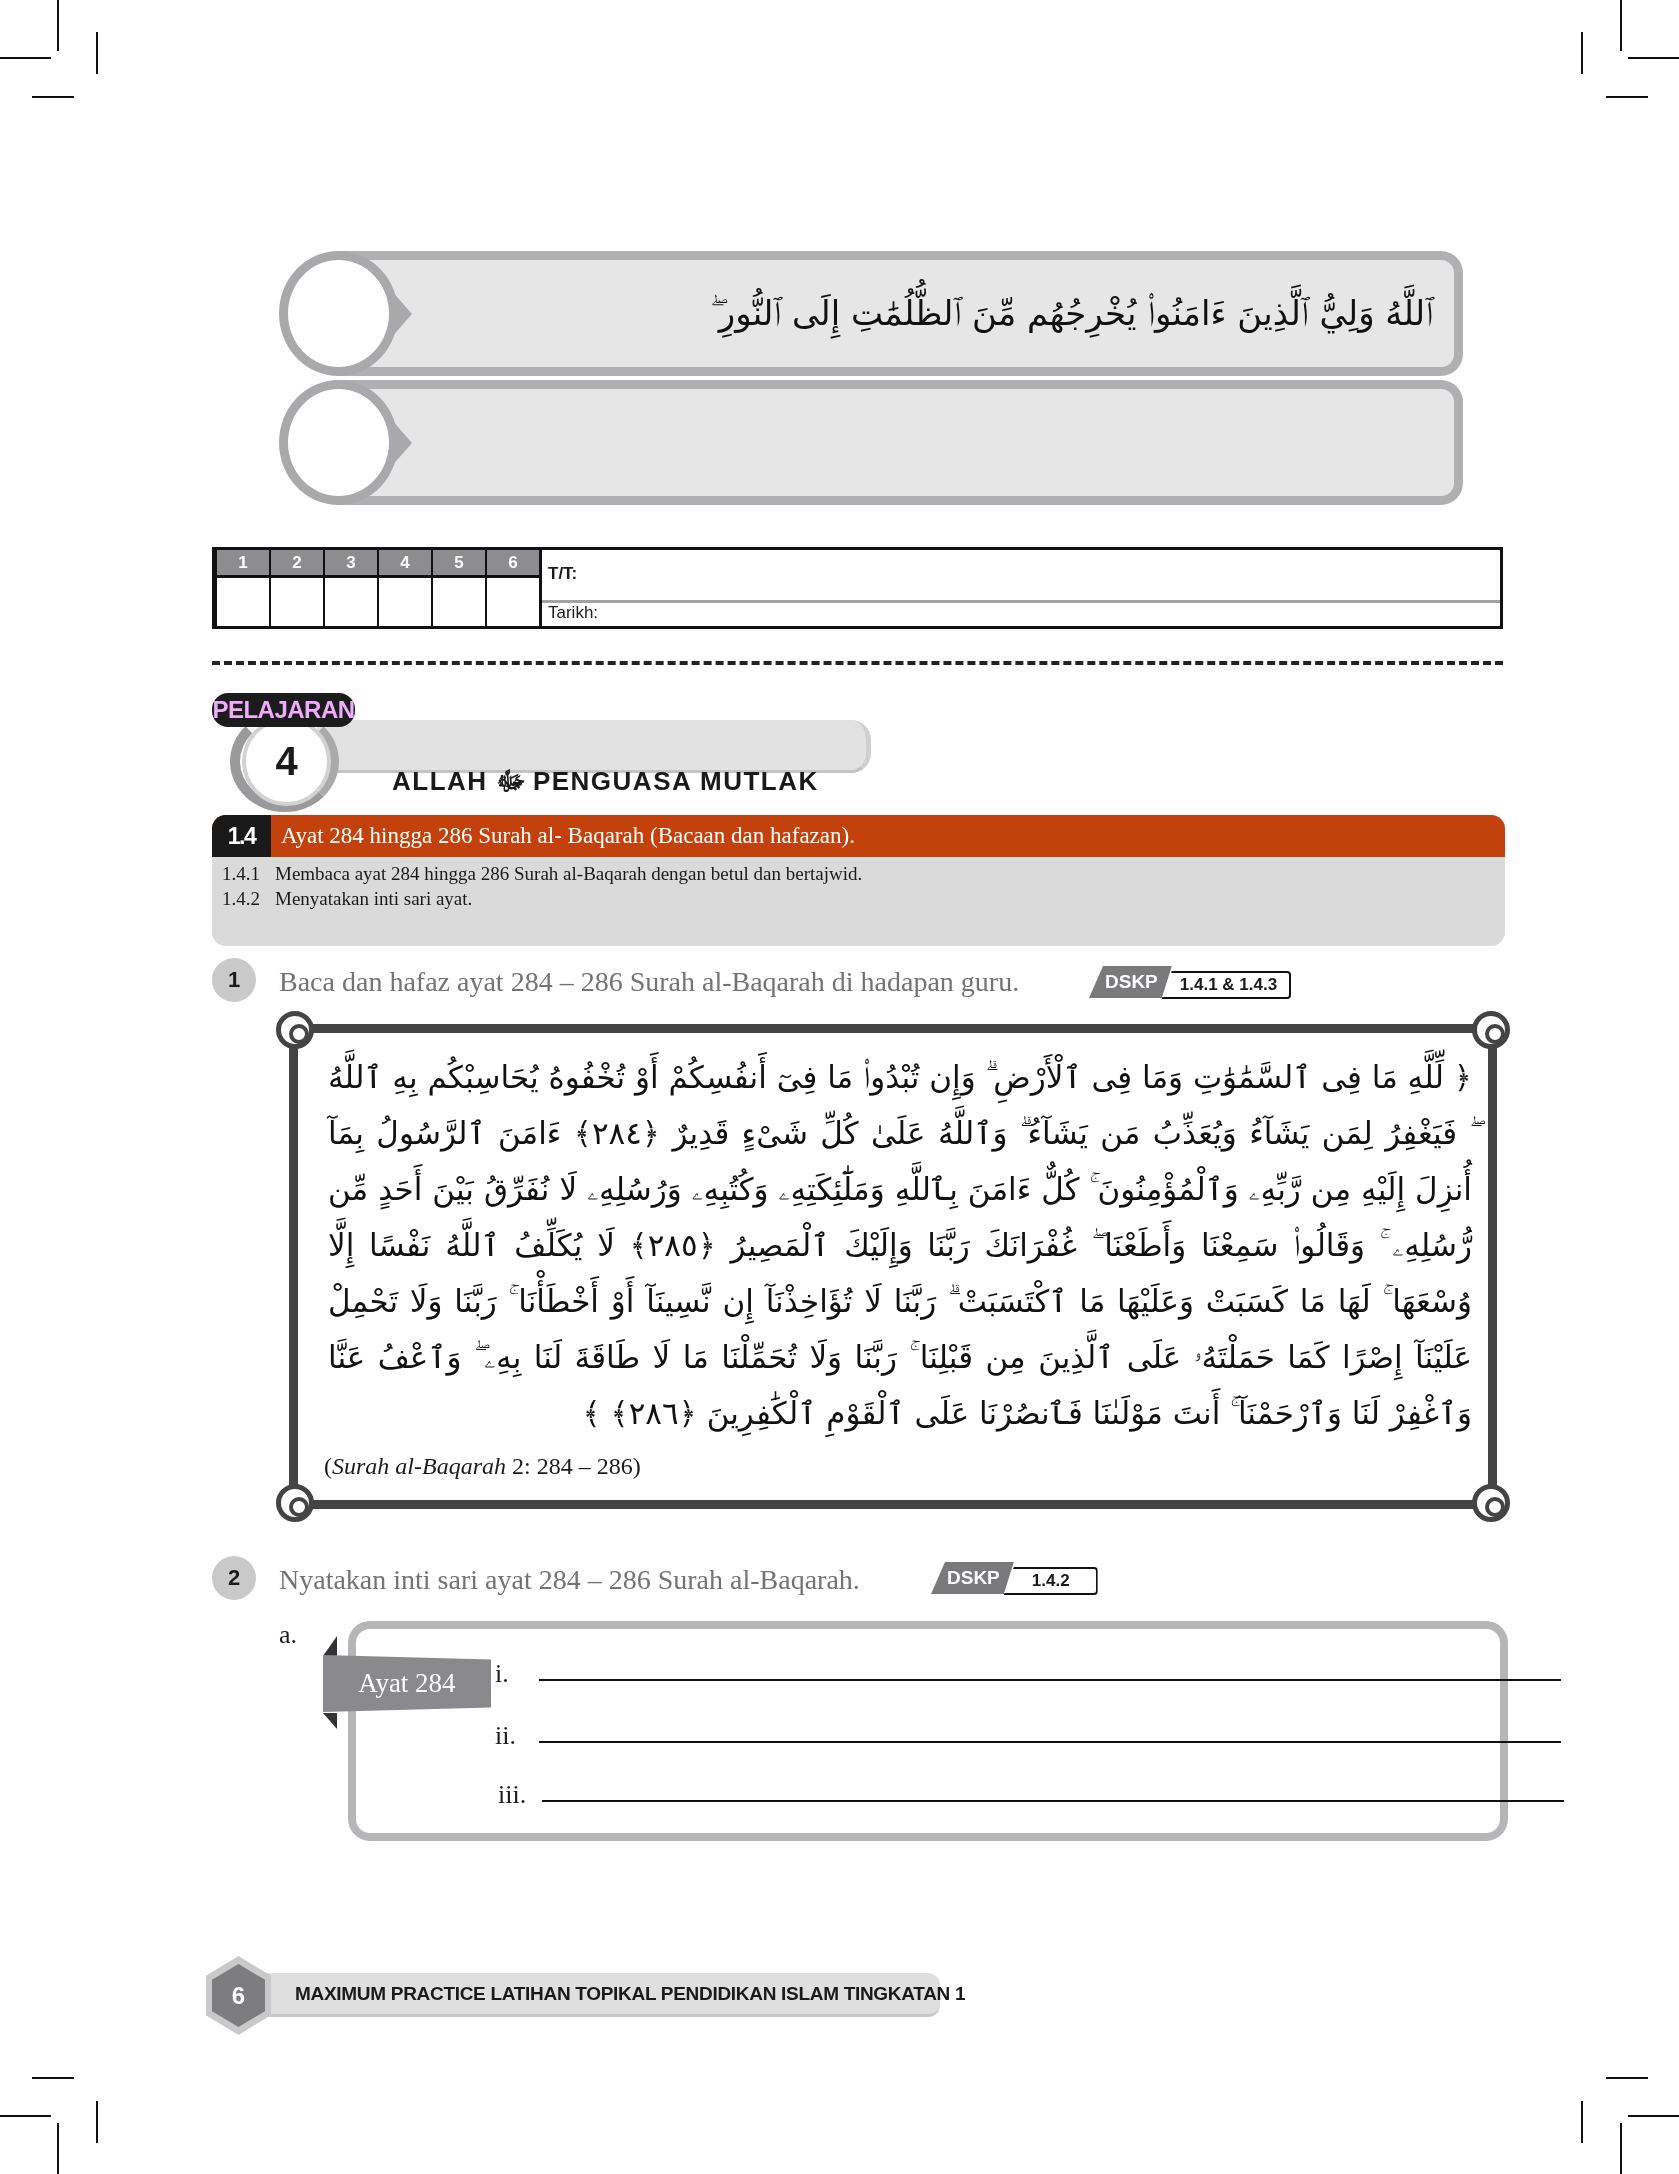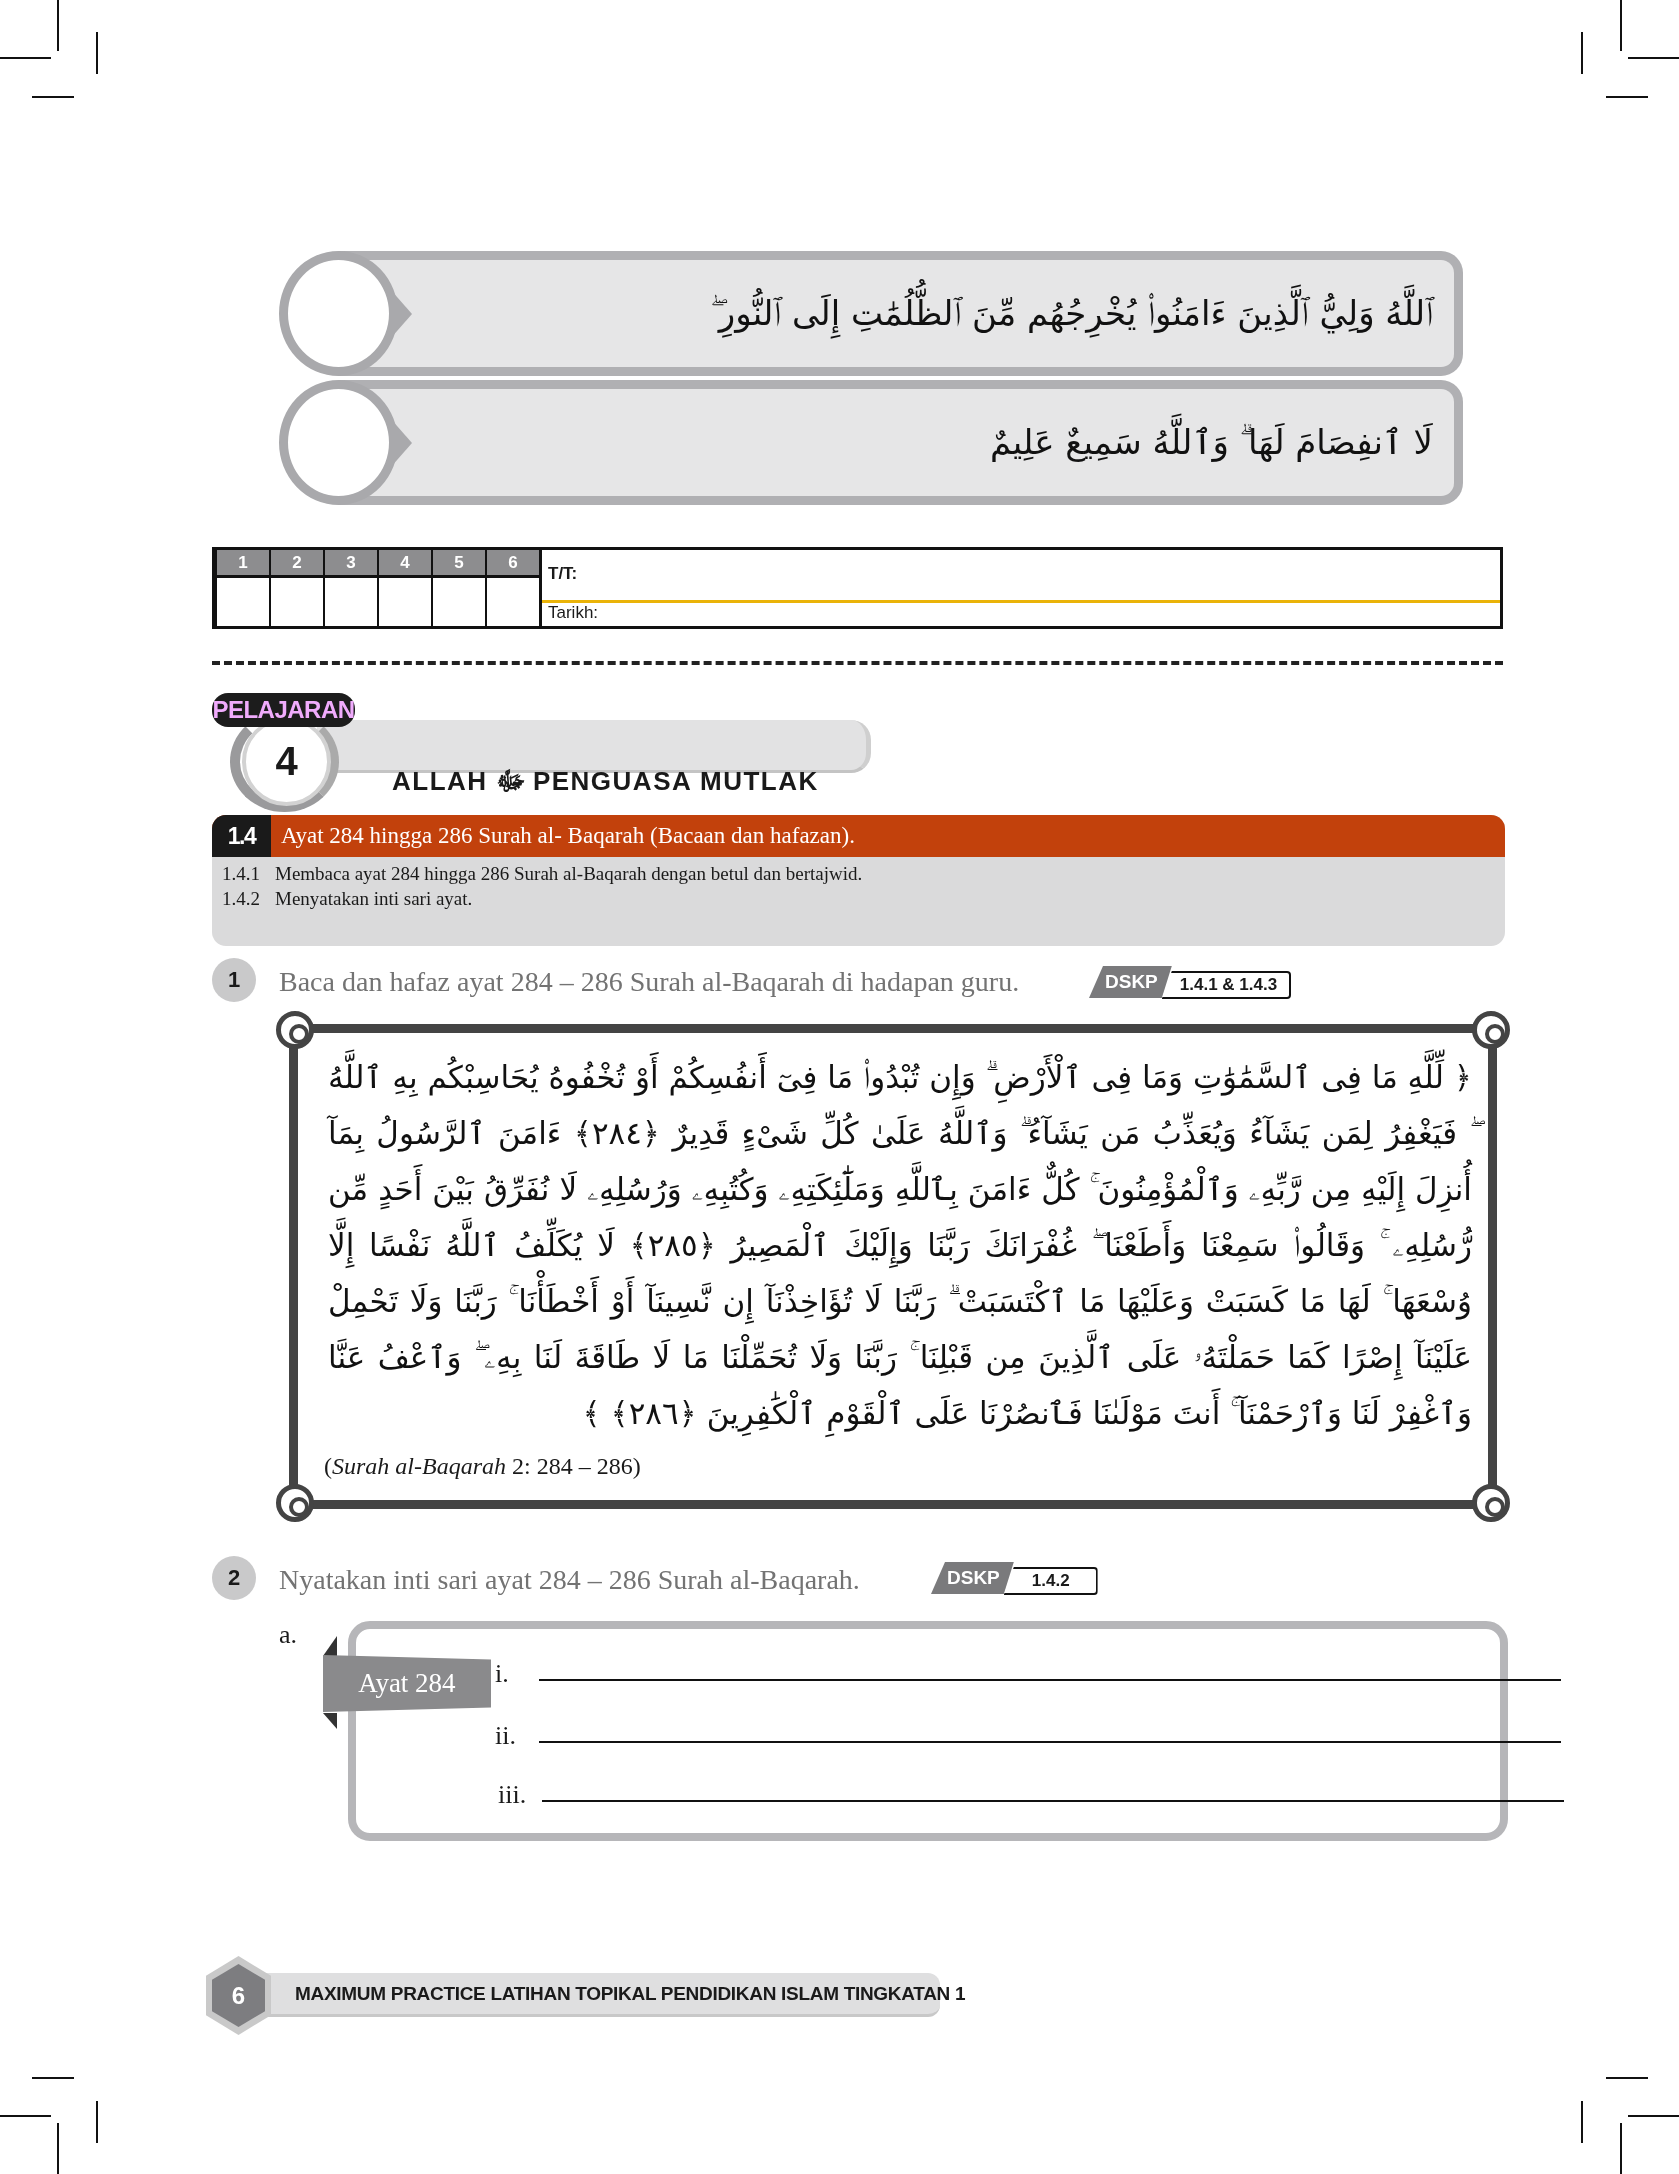--- a/index.html
+++ b/index.html
@@ -28,21 +28,21 @@
     display: flex; align-items: center; justify-content: center; letter-spacing: 0.3px; }
   .assess .lbl-row { flex: 1; font-size: 16px; display: flex; align-items: flex-end; padding: 0 4px 1px;
     border-top: 3px solid #111; }
   .assess .levels { display: flex; }
   .assess .lvl { width: 54px; border-left: 2px solid #111; display: flex; flex-direction: column; }
   .assess .lvl-head { height: 25px; background: #8d8d8f; color: #fff; font-size: 17px; font-weight: bold;
     display: flex; align-items: center; justify-content: center; }
   .assess .lvl-cell { flex: 1; border-top: 3px solid #111; }
   .assess .tt { flex: 1; border-left: 3px solid #111; display: flex; flex-direction: column; font-size: 17px; }
   .assess .tt > div { flex: 1; display: flex; align-items: flex-end; padding: 0 6px 3px; }
-  .assess .tt > div + div { border-top: 3px solid #eab308; flex: 0 0 26px; }
+  .assess .tt > div + div { border-top: 3px solid #a3a3a3; flex: 0 0 26px; }
   .assess .tt .ttl { font-weight: bold; align-items: center; }
 
   .dashed { position: absolute; left: 212px; top: 661px; width: 1291px; border-top: 4px dashed #222; }
 
   
   .lesson-tag { position: absolute; left: 212px; top: 693px; width: 143px; height: 34px; background: #1c1c1c;
     color: #f0abfc; border-radius: 16px; font-family: "Liberation Sans", sans-serif; font-weight: bold;
     font-size: 24px; display: flex; align-items: center; justify-content: center; letter-spacing: -0.5px; z-index: 3; }
   .lesson-ring { position: absolute; left: 230px; top: 711px; width: 109px; height: 101px; border-radius: 50%;
     border: 10px solid #9a9a9c; border-top-color: transparent; border-right-color: #aaa; z-index: 1; }
@@ -138,21 +138,20 @@
 <div class="banner" style="top:251px;">
   <div class="bar"></div>
   <div class="circle"></div>
   <div class="notch"></div>
   <div class="arabic">ٱللَّهُ وَلِيُّ ٱلَّذِينَ ءَامَنُوا۟ يُخْرِجُهُم مِّنَ ٱلظُّلُمَٰتِ إِلَى ٱلنُّورِ ۖ</div>
 </div>
 <div class="banner" style="top:380px;">
   <div class="bar"></div>
   <div class="circle"></div>
   <div class="notch"></div>
-  <div class="arabic">لَا ٱنفِصَامَ لَهَا ۗ وَٱللَّهُ سَمِيعٌ عَلِيمٌ</div>
 </div>
 
 <div class="assess">
   <div class="levels">
     <div class="lvl">
         <div class="lvl-head">1</div>
         <div class="lvl-cell"></div>
       </div>
     <div class="lvl">
         <div class="lvl-head">2</div>

